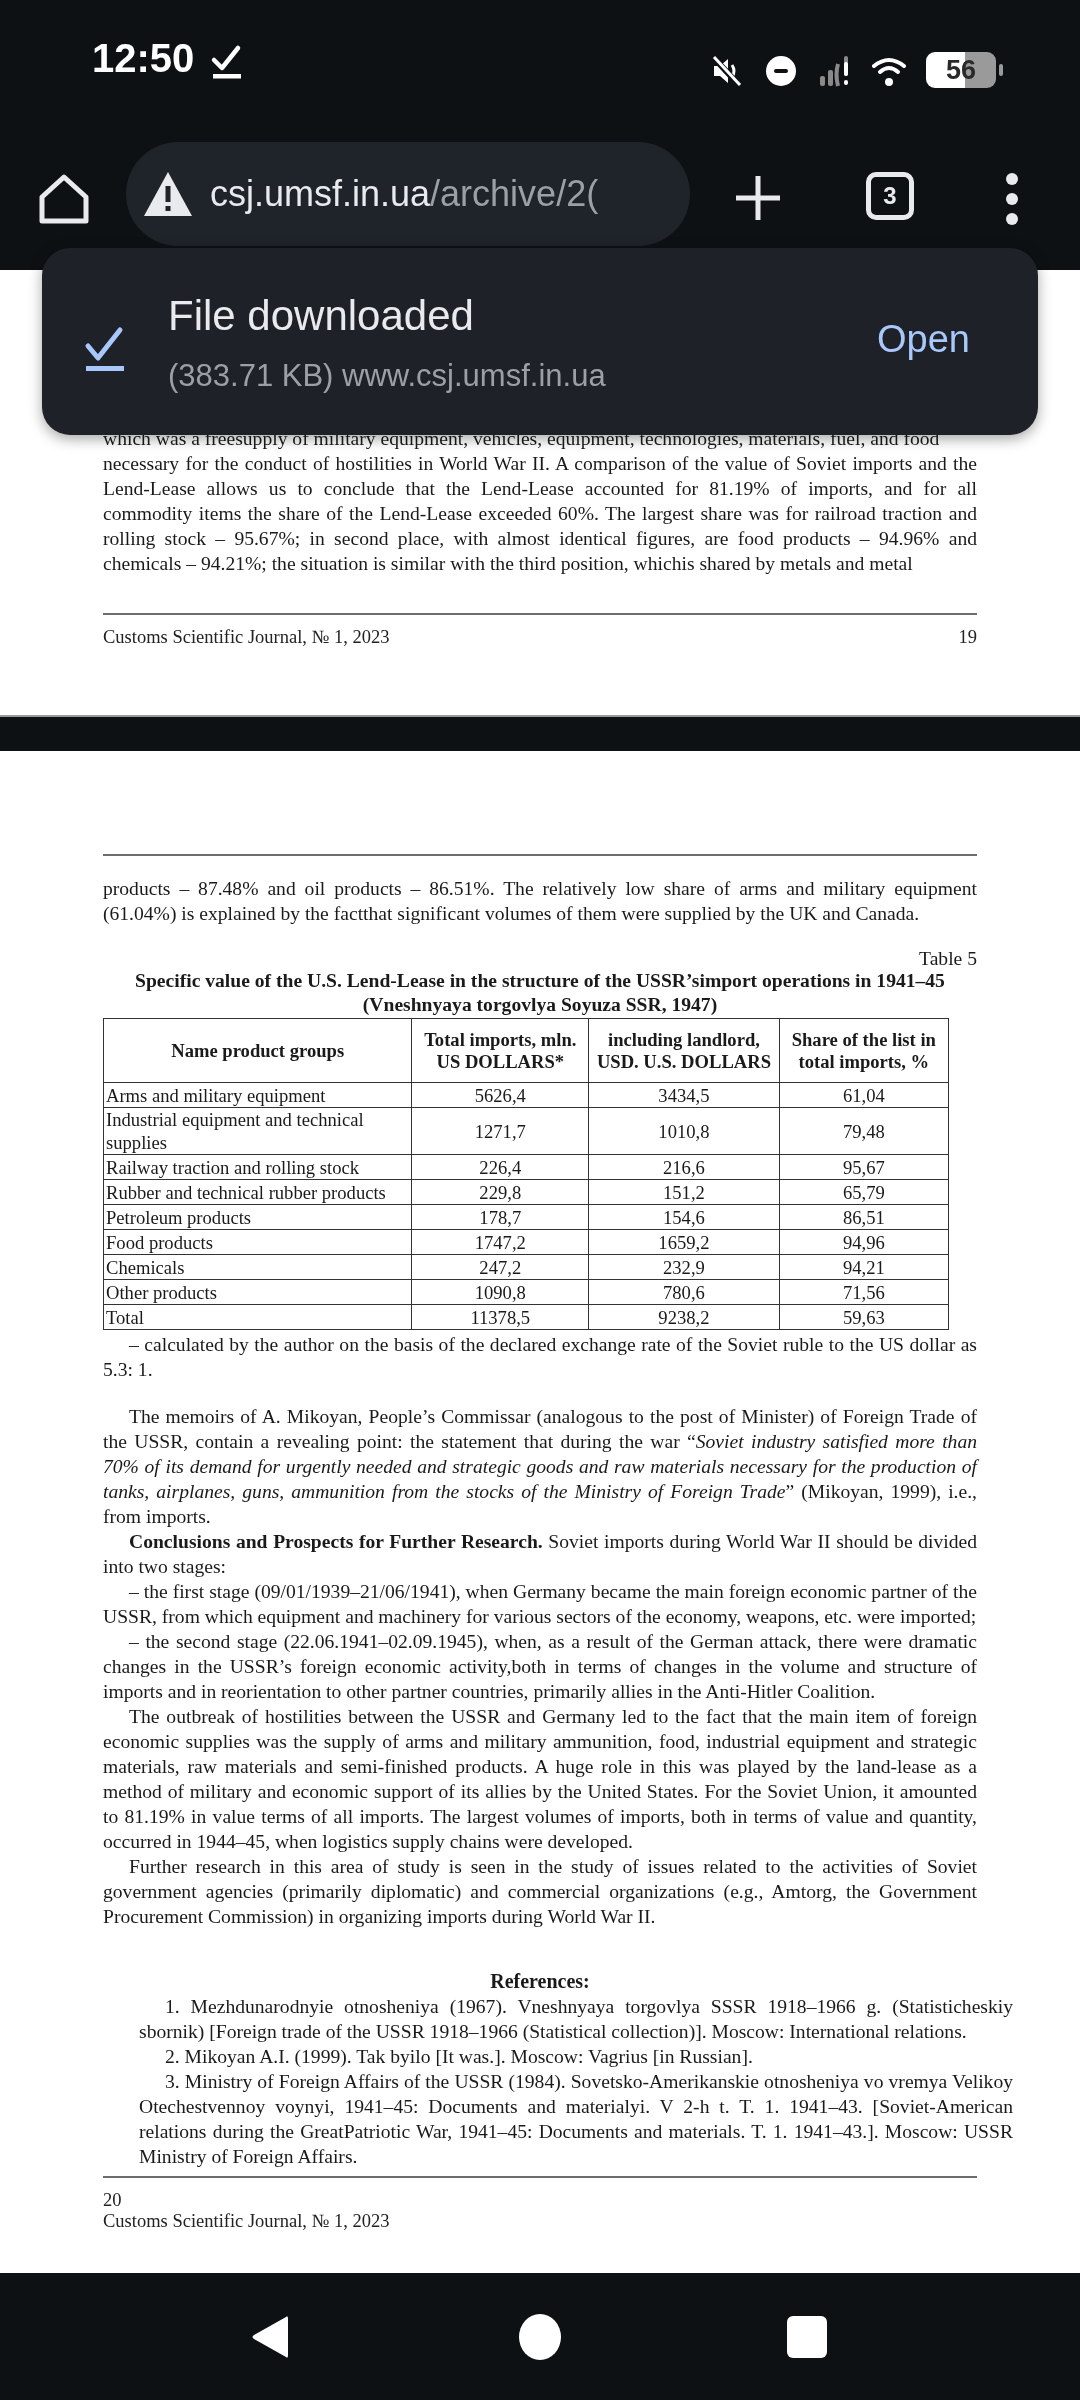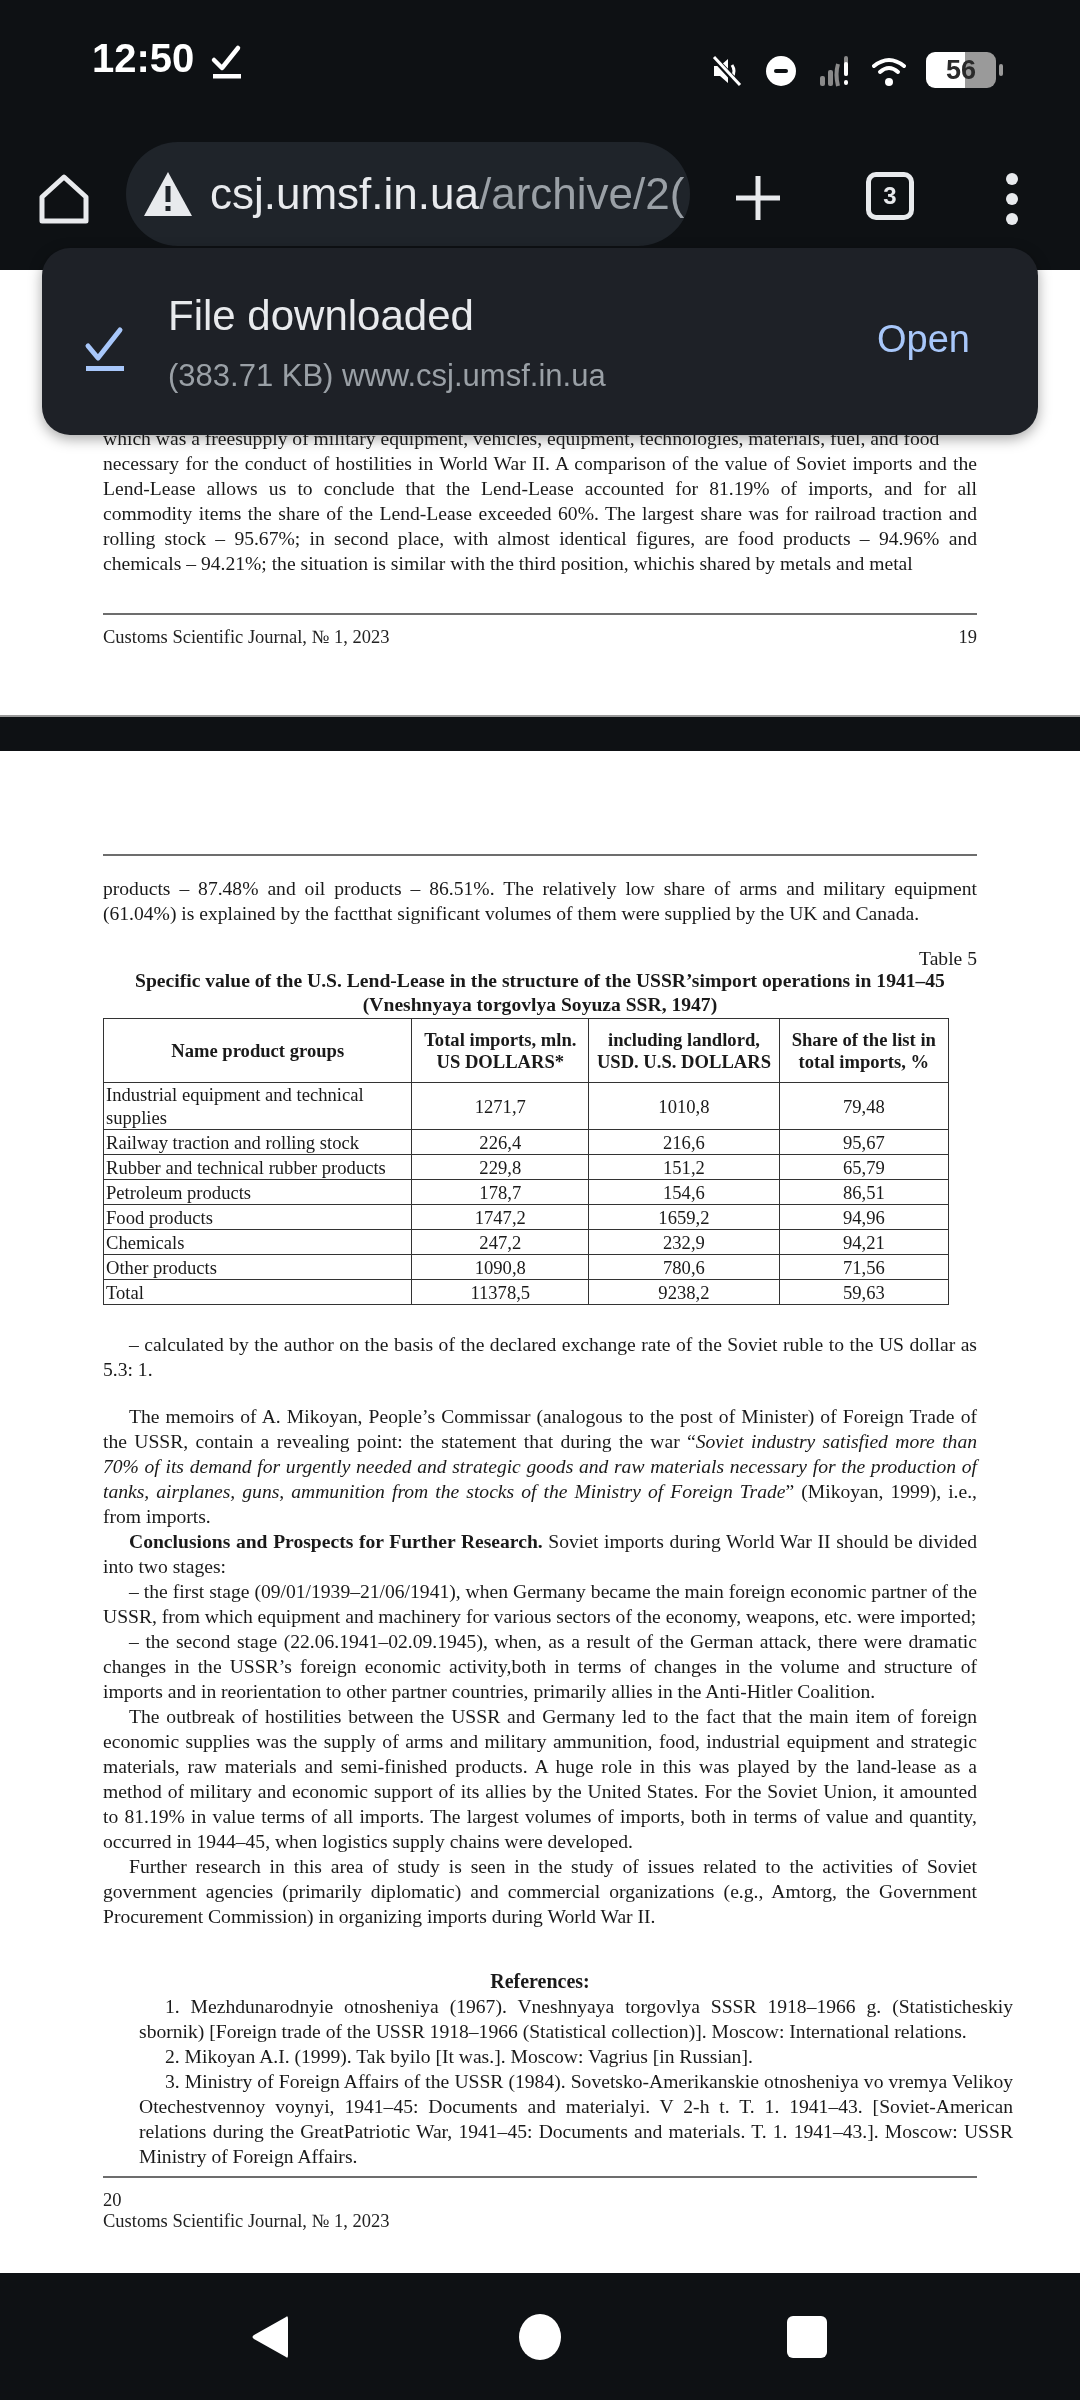--- a/index.html
+++ b/index.html
@@ -13,21 +13,21 @@
   .sb-icons { position: absolute; right: 84px; top: 48px; height: 40px; display: flex; align-items: flex-end; gap: 20px; }
   .sb-icon { width: 34px; height: 34px; display: block; }
   .battery { position: relative; width: 70px; height: 36px; border-radius: 9px; background: linear-gradient(90deg, #ffffff 0%, #ffffff 56%, #9a9a9a 56%, #9a9a9a 100%); color: #2a2a2a; font-family: "Liberation Sans", sans-serif; font-weight: bold; font-size: 27px; display: flex; align-items: center; justify-content: center; }
   .battery::after { content: ""; position: absolute; right: -7px; top: 12px; width: 4px; height: 12px; border-radius: 2px; background: #9a9a9a; }
 
   
   .toolbar { position: absolute; left: 0; top: 125px; width: 1080px; height: 145px; background: #0e1114; }
   .tb-home { position: absolute; left: 38px; top: 48px; width: 52px; height: 52px; }
   .urlbar { position: absolute; left: 126px; top: 17px; width: 564px; height: 104px; border-radius: 52px; background: #1f242a; display: flex; align-items: center; overflow: hidden; }
   .url-warn { margin-left: 16px; width: 52px; height: 48px; flex: none; }
-  .url-text { margin-left: 16px; font-family: "Liberation Sans", sans-serif; font-size: 44px; white-space: nowrap; color: #e8eaed; }
+  .url-text { margin-left: 16px; font-family: "Liberation Sans", sans-serif; font-size: 36px; white-space: nowrap; color: #e8eaed; }
   .url-text .host { color: #e8eaed; }
   .url-text .path { color: #9aa0a6; }
   .tb-plus { position: absolute; left: 730px; top: 45px; width: 56px; height: 56px; }
   .tb-tabs { position: absolute; left: 866px; top: 47px; width: 48px; height: 48px; border: 5px solid #e8eaed; border-radius: 10px; color: #e8eaed; font-family: "Liberation Sans", sans-serif; font-weight: bold; font-size: 24px; display: flex; align-items: center; justify-content: center; }
   .tb-menu { position: absolute; left: 1004px; top: 48px; width: 16px; height: 52px; }
 
   
   .pdf { position: absolute; left: 0; top: 270px; width: 1080px; height: 1998px; background: #fff; overflow: hidden; }
   .pagegap { position: absolute; left: 0; top: 445px; width: 1080px; height: 36px; background: #0e1114; border-top: 2px solid #9a9a9a; }
   .txt { position: absolute; left: 103px; width: 874px; font-size: 19.6px; line-height: 25px; text-align: justify; color: #1a1a1a; }
@@ -163,20 +163,26 @@
     <thead>
       <tr>
         <th>Name product groups</th>
         <th>Total imports, mln. US DOLLARS*</th>
         <th>including landlord, USD. U.S. DOLLARS</th>
         <th>Share of the list in total imports, %</th>
       </tr>
     </thead>
     <tbody id="tbody">
         <tr>
+          <td>Arms and military equipment</td>
+          <td class="num">5626,4</td>
+          <td class="num">3434,5</td>
+          <td class="num">61,04</td>
+        </tr>
+        <tr>
           <td>Industrial equipment and technical supplies</td>
           <td class="num">1271,7</td>
           <td class="num">1010,8</td>
           <td class="num">79,48</td>
         </tr>
         <tr>
           <td>Railway traction and rolling stock</td>
           <td class="num">226,4</td>
           <td class="num">216,6</td>
           <td class="num">95,67</td>

